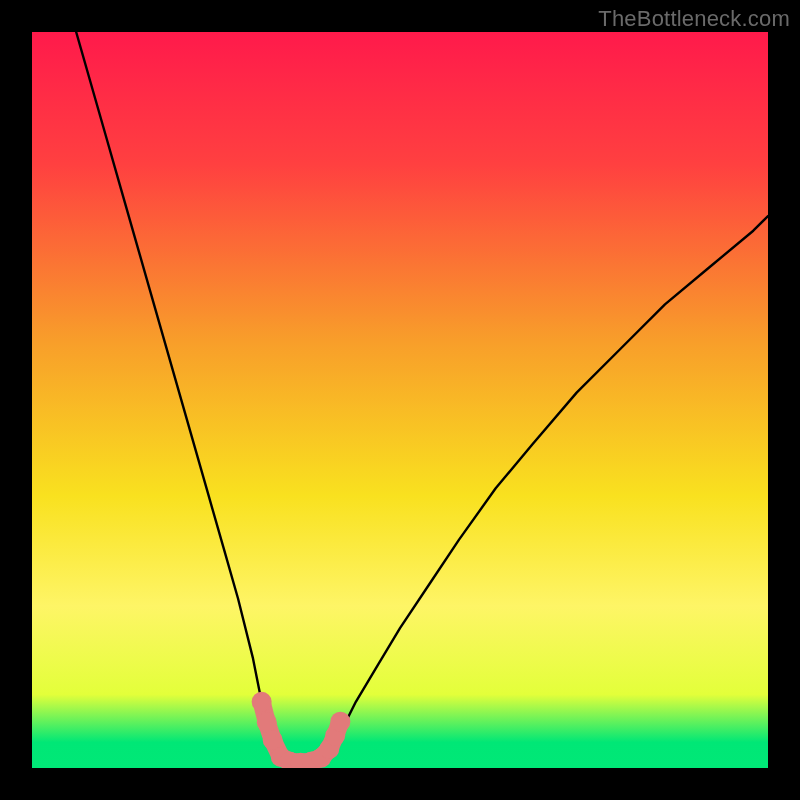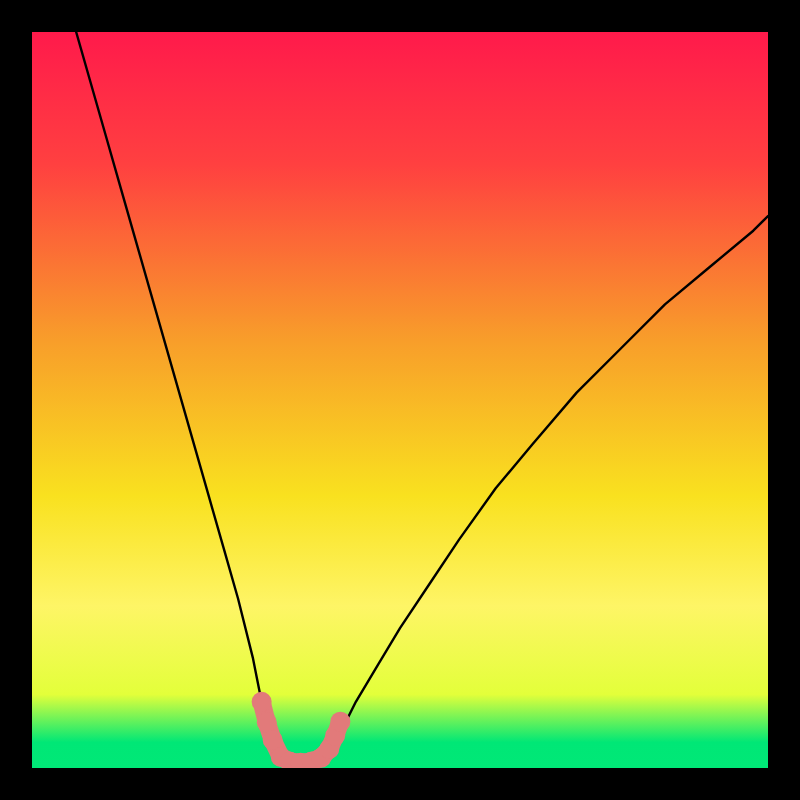--- a/index.html
+++ b/index.html
@@ -33,20 +33,21 @@
     color: #6a6a6a;
     font-size: 22px;
     font-weight: 400;
     letter-spacing: 0.2px;
   }
 </style>
 </head>
 <body>
 
 <div class="frame">
+  <div class="attribution">TheBottleneck.com</div>
   <svg class="plot" viewBox="0 0 736 736" preserveAspectRatio="none">
     <defs>
       <linearGradient id="bg-grad" x1="0" y1="0" x2="0" y2="1">
           <stop offset="0%" stop-color="#ff1a4b"></stop>
           <stop offset="18%" stop-color="#ff4040"></stop>
           <stop offset="42%" stop-color="#f89e2a"></stop>
           <stop offset="63%" stop-color="#f9e11f"></stop>
           <stop offset="78%" stop-color="#fef566"></stop>
           <stop offset="90%" stop-color="#e3ff3a"></stop>
           <stop offset="96.5%" stop-color="#00e776"></stop>

